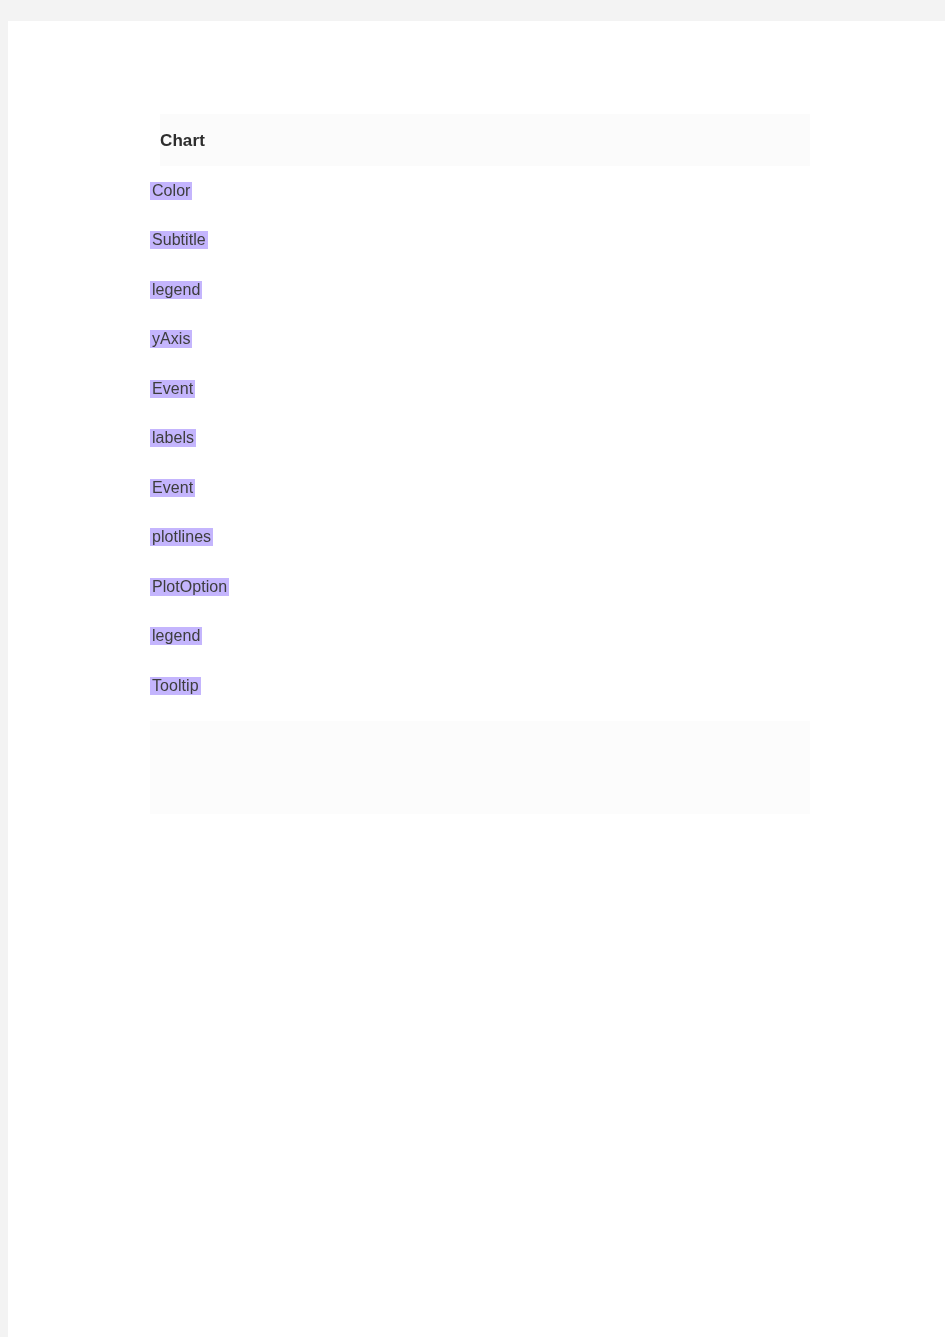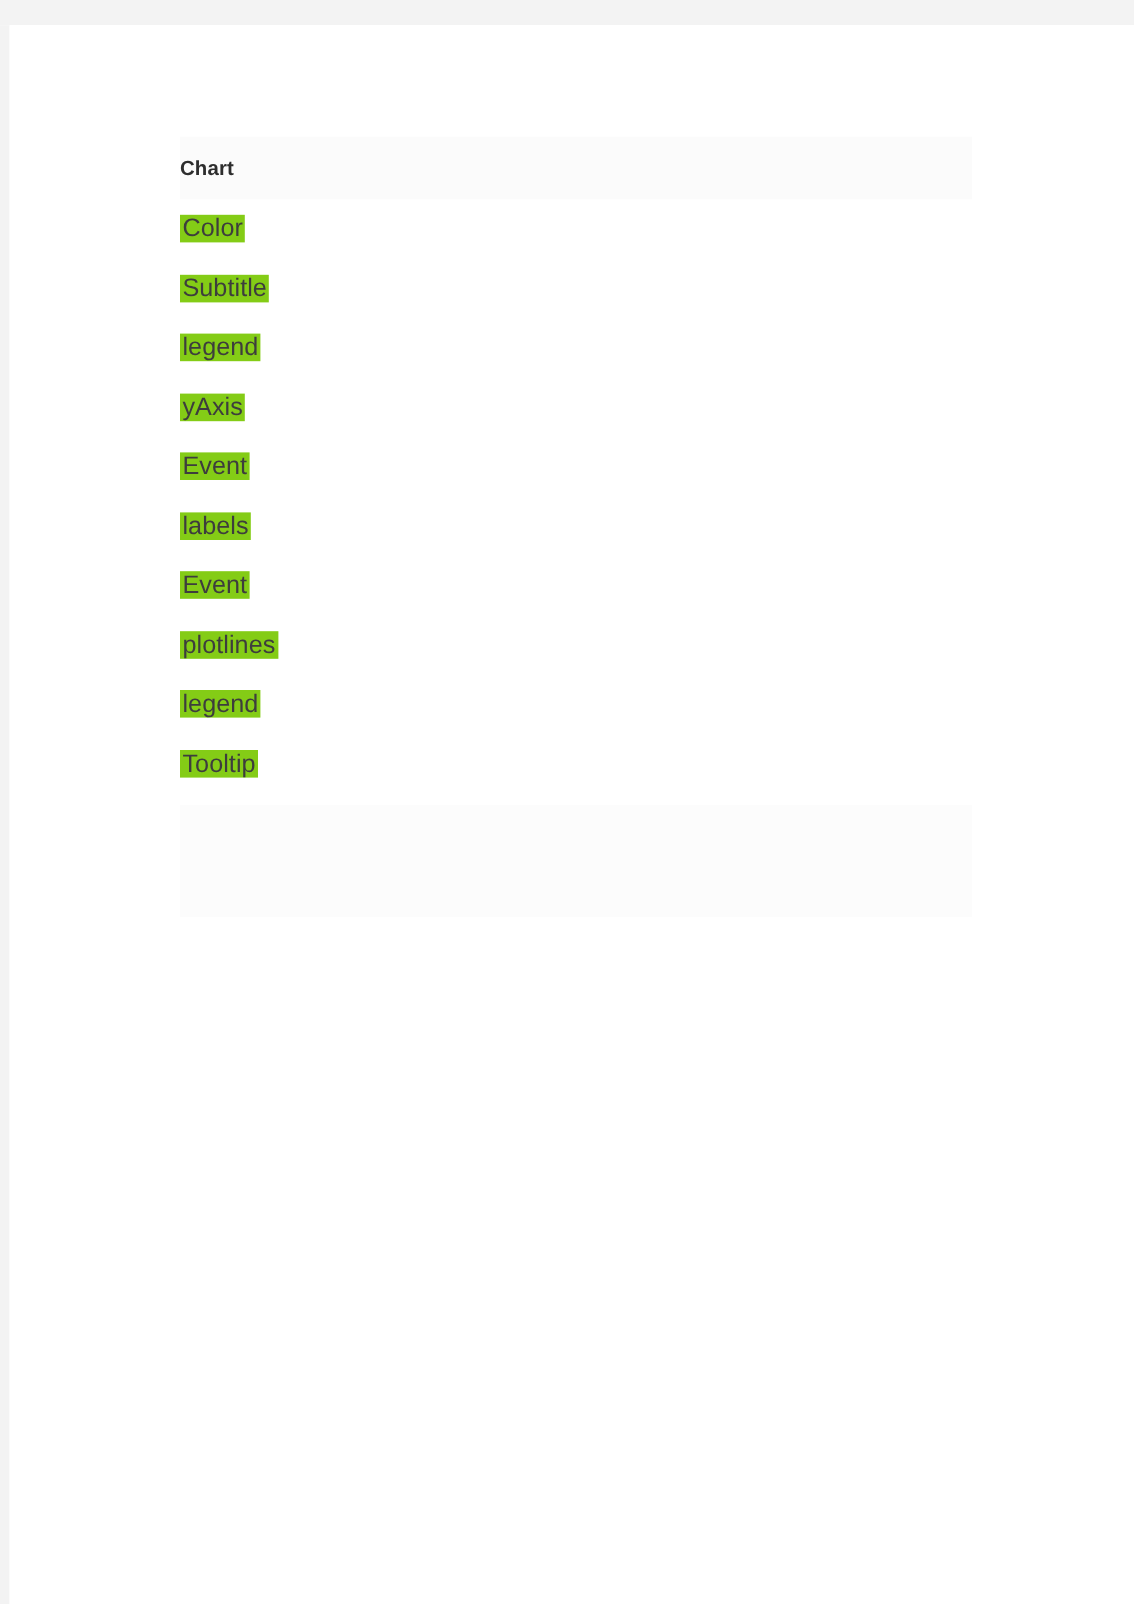--- a/index.html
+++ b/index.html
@@ -47,45 +47,46 @@
     left: 150px;
     top: 114px;
     width: 660px;
   }
 
   .outline-header {
     height: 52px;
     background: #fbfbfb;
     display: flex;
     align-items: center;
+    margin-left: 10px;
   }
   .outline-header .hdr-text {
     font-size: 17px;
     font-weight: bold;
     color: #2d2d2d;
     letter-spacing: 0.1px;
     line-height: 1;
   }
 
   .outline-list {
     list-style: none;
     margin: 0;
     padding: 0;
   }
   .outline-item {
     height: 49.5px;
     display: flex;
     align-items: center;
   }
   .outline-item .item-text {
-    font-size: 21px;
+    font-size: 16px;
     font-weight: normal;
     color: #3d3d3d;
     line-height: 1;
-    background: #84cc16;
+    background: #c4b5fd;
     padding: 1px 2px;
     letter-spacing: 0.05px;
   }
 
   #content-placeholder {
     margin-top: 10px;
     width: 660px;
     height: 93px;
     background: #fcfcfc;
   }
@@ -122,20 +123,23 @@
     <li class="outline-item">
       <span class="item-text">labels</span>
     </li>
     <li class="outline-item">
       <span class="item-text">Event</span>
     </li>
     <li class="outline-item">
       <span class="item-text">plotlines</span>
     </li>
     <li class="outline-item">
+      <span class="item-text">PlotOption</span>
+    </li>
+    <li class="outline-item">
       <span class="item-text">legend</span>
     </li>
     <li class="outline-item">
       <span class="item-text">Tooltip</span>
     </li>
   </ul>
 
   <div id="content-placeholder"></div>
 
 </div>

